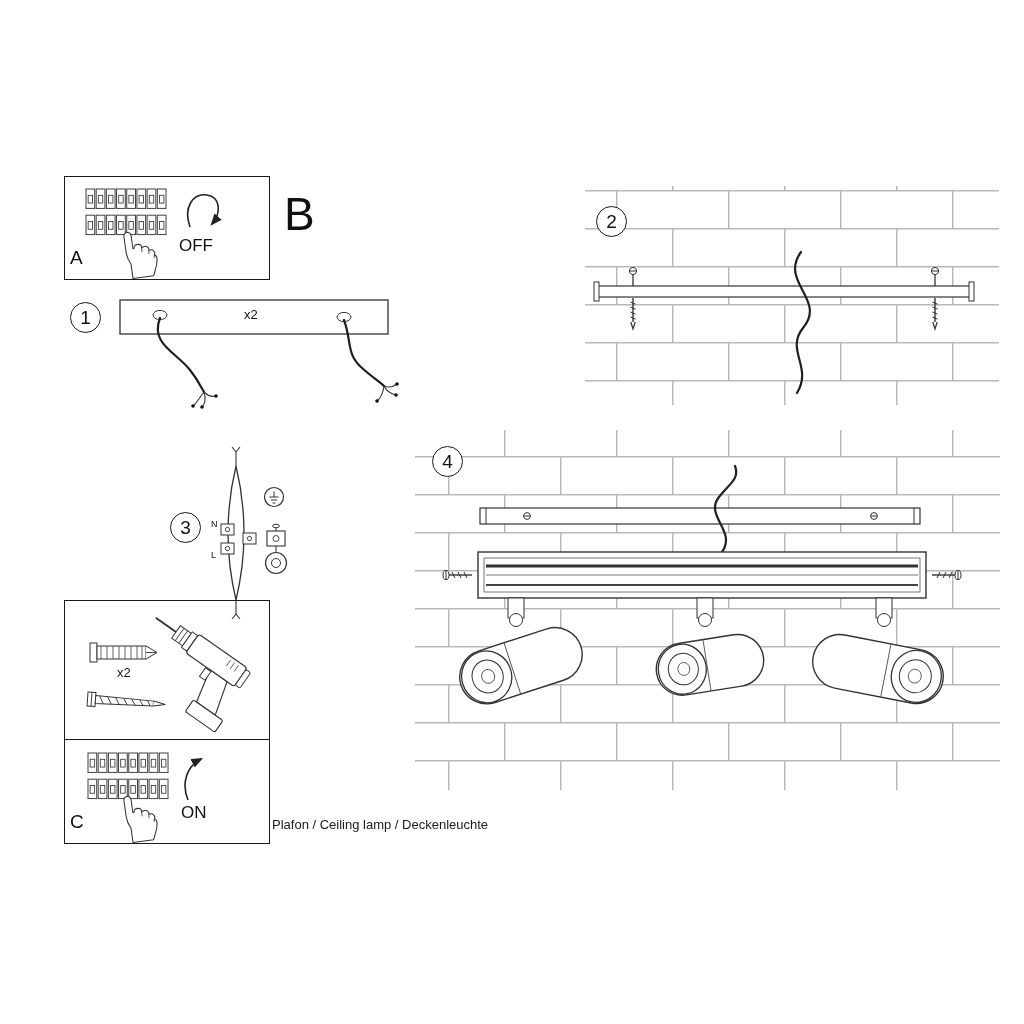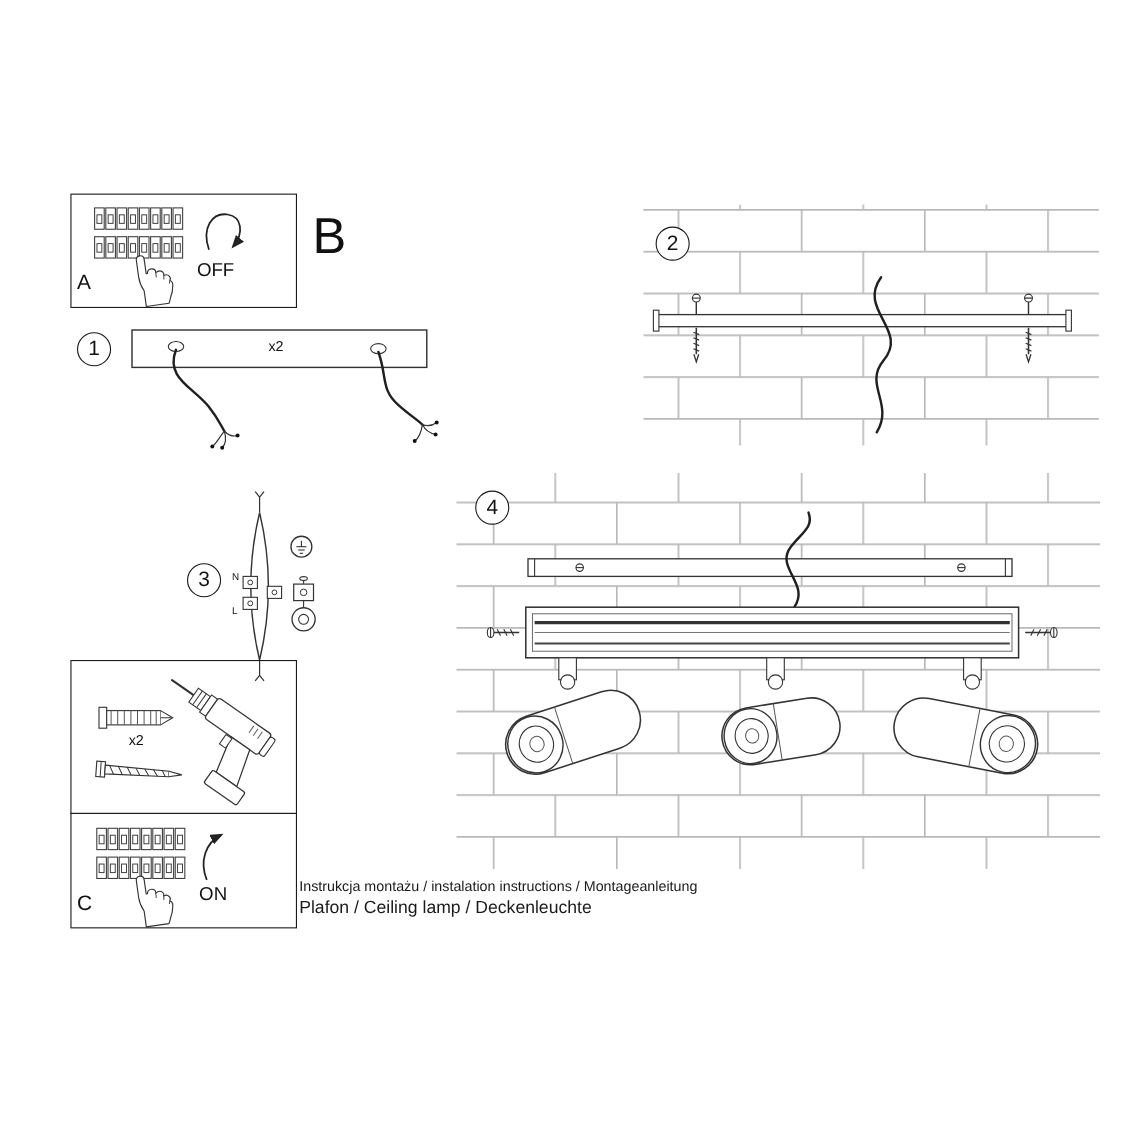--- a/index.html
+++ b/index.html
@@ -259,16 +259,15 @@
   <span class="lbl" style="left:70px; top:248px; font-size:19px;">A</span>
   <span class="lbl" style="left:284px; top:190px; font-size:46px;">B</span>
   <span class="lbl" style="left:179px; top:237px; font-size:17px;">OFF</span>
   <span class="lbl" style="left:70px; top:812px; font-size:19px;">C</span>
   <span class="lbl" style="left:181px; top:804px; font-size:17px;">ON</span>
   <span class="lbl" style="left:244px; top:308px; font-size:13px;">x2</span>
   <span class="lbl" style="left:117px; top:666px; font-size:13px;">x2</span>
   <span class="lbl" style="left:211px; top:520px; font-size:9px;">N</span>
   <span class="lbl" style="left:211px; top:551px; font-size:9px;">L</span>
 
-  <span class="lbl" style="left:272px; top:799px; font-size:13px; color:#1a1a1a;">Instrukcja montażu / instalation instructions / Montageanleitung</span>
-  <span class="lbl" style="left:272px; top:818px; font-size:16px; color:#1a1a1a;">Plafon / Ceiling lamp / Deckenleuchte</span>
+  <span class="lbl" style="left:272px; top:818px; font-size:13px; color:#1a1a1a;">Plafon / Ceiling lamp / Deckenleuchte</span>
 
 </div>
 
 </body></html>

